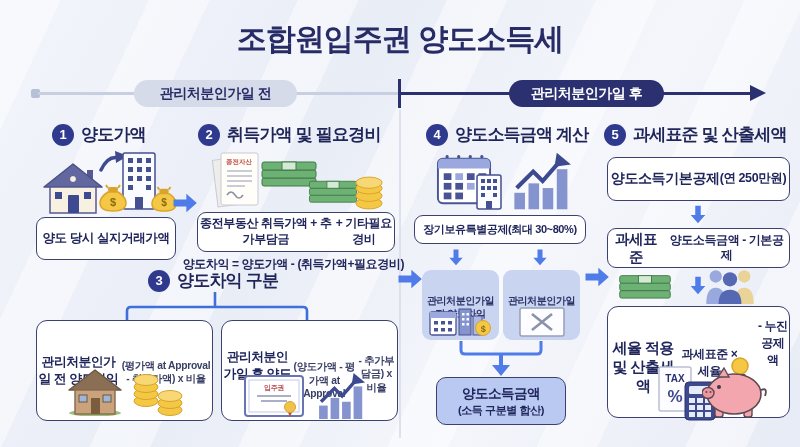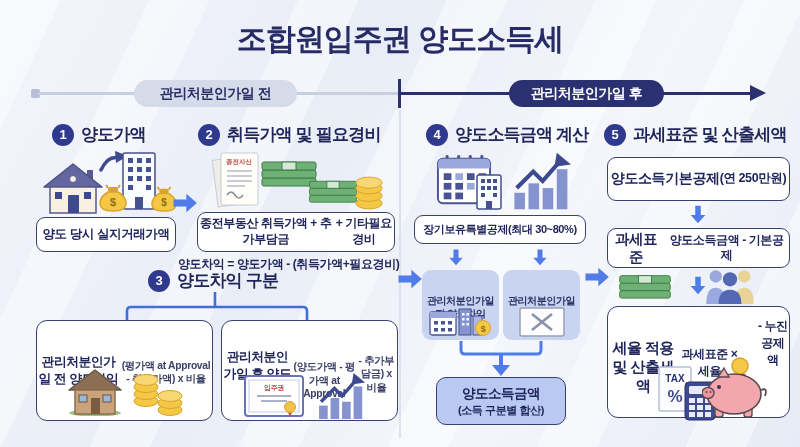--- a/index.html
+++ b/index.html
@@ -18,21 +18,21 @@
     display:flex;flex-direction:row;align-items:center;justify-content:center;
     text-align:center;color:#20265c;font-weight:bold;letter-spacing:-.4px}
   .step-head{position:absolute;display:flex;align-items:center;gap:7px}
   .badge{width:22px;height:22px;border-radius:50%;background:#2f3a8f;color:#fff;
     font-size:13px;font-weight:bold;display:flex;align-items:center;justify-content:center;flex:0 0 22px}
   .step-title{font-size:17px;font-weight:800;color:#1f2559;letter-spacing:-.8px;white-space:nowrap}
   .lightbox{position:absolute;background:#c9d4f1;border-radius:9px;color:#293066;
     font-weight:bold;text-align:center;font-size:10px;line-height:1.3;padding-top:24px;letter-spacing:-.4px}
   .bx-title{font-size:12.8px;font-weight:800;color:#20265c;letter-spacing:-.5px}
   .bx-sub{font-size:10.3px;font-weight:700;color:#3a3f66;letter-spacing:-.3px;line-height:1.3}
-  .formula{position:absolute;text-align:left;font-size:12px;font-weight:bold;color:#20265c;letter-spacing:-.4px}
+  .formula{position:absolute;text-align:right;font-size:12px;font-weight:bold;color:#20265c;letter-spacing:-.4px}
   .resultbox{position:absolute;background:#bac9f2;border:1.6px solid #3a4170;border-radius:10px;
     display:flex;flex-direction:column;align-items:center;justify-content:center;text-align:center;color:#20265c}
   .tick{position:absolute;background:#2b3170}
   .tri-right{position:absolute;width:0;height:0;border-top:8.5px solid transparent;
     border-bottom:8.5px solid transparent;border-left:16px solid #2b3170}
 </style>
 </head>
 <body>
 
 <div class="stage">
@@ -92,21 +92,21 @@
       <path d="M10 8 Q2 13 2 19 Q2 27 15 27 Q28 27 28 19 Q28 13 20 8 Z" fill="#f4c844" stroke="#d9a32c" stroke-width="1.5"></path>
       <text x="15" y="22" text-anchor="middle" font-size="11" font-weight="bold" fill="#8a6a14">$</text>
     </svg>
     <svg class="abs" style="left:108px;top:36px" width="28" height="26" viewBox="0 0 30 28">
       <path d="M10 4 L8 1 M20 4 L22 1" stroke="#d9a32c" stroke-width="2"></path>
       <rect x="10" y="3" width="10" height="5" rx="2" fill="#d9a32c"></rect>
       <path d="M10 8 Q2 13 2 19 Q2 27 15 27 Q28 27 28 19 Q28 13 20 8 Z" fill="#f4c844" stroke="#d9a32c" stroke-width="1.5"></path>
       <text x="15" y="22" text-anchor="middle" font-size="11" font-weight="bold" fill="#8a6a14">$</text>
     </svg>
   </div>
-  <div class="whitebox" style="left:36px;top:217px;width:140px;height:35px;font-size:12.5px">
+  <div class="whitebox" style="left:36px;top:217px;width:140px;height:43px;font-size:12.5px">
     <span>양도 당시 실지거래가액</span>
   </div>
 
   <svg class="abs" style="left:170px;top:189px" width="28" height="28" viewBox="0 0 24 24">
     <path d="M3 9h11V4l9 8-9 8v-5H3z" fill="#4f7ce8"></path>
   </svg>
 
   <div class="step-head" style="left:198px;top:123px">
     <span class="badge">2</span>
     <span class="step-title">취득가액 및 필요경비</span>

